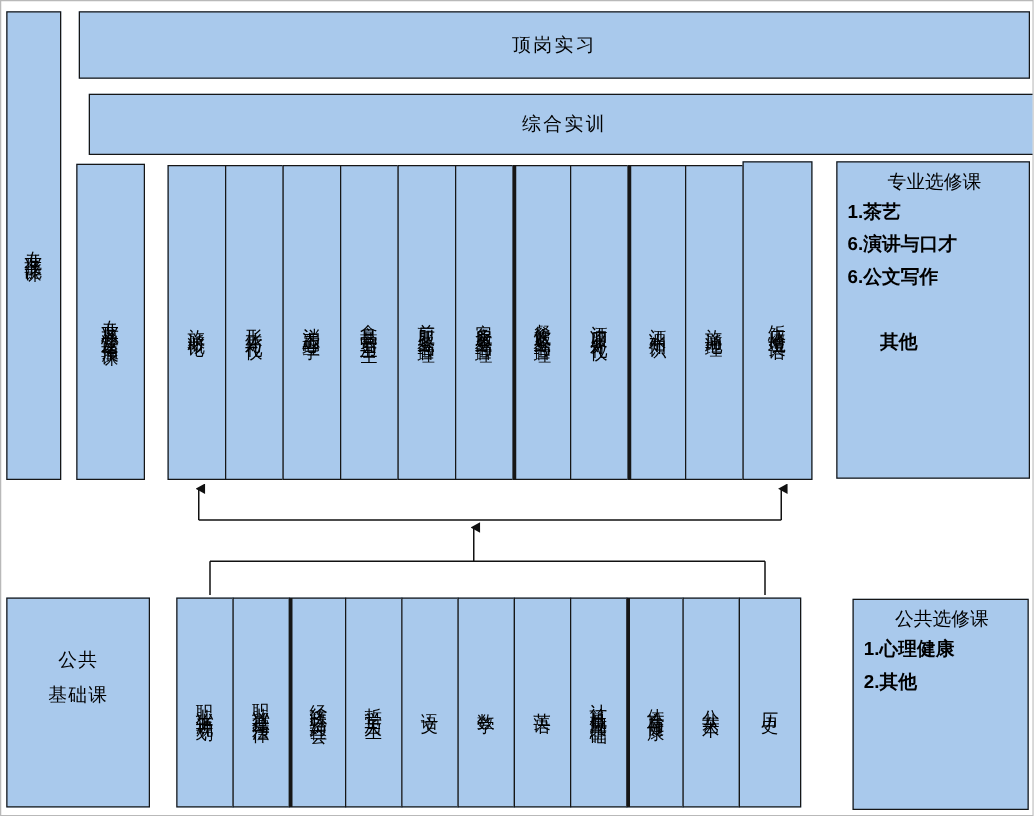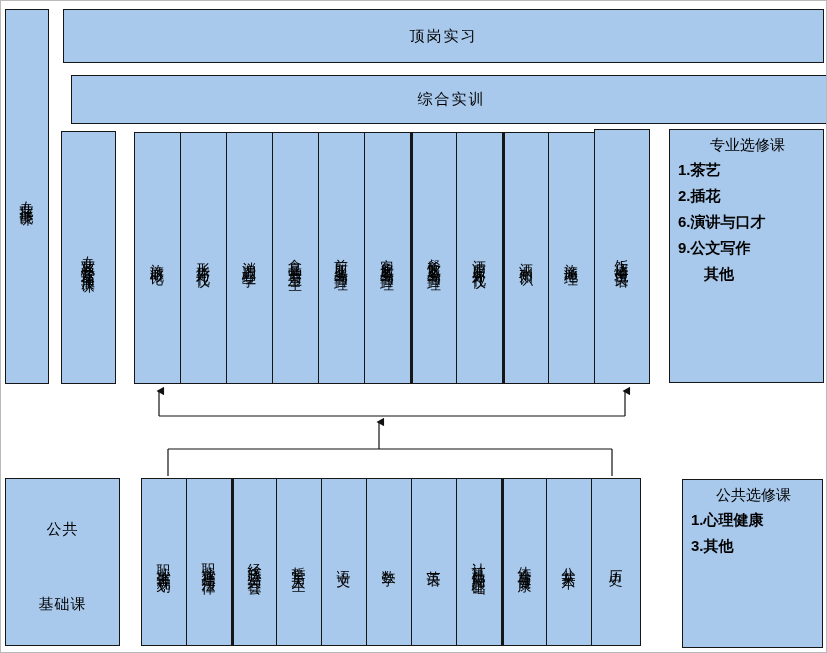--- a/index.html
+++ b/index.html
@@ -13,21 +13,21 @@
         display:flex;align-items:center;justify-content:center;}
   .cell + .cell{margin-left:-1px;}
   .thick-left{border-left-width:3px;}
   #mid-row .cell:last-child{flex:0 0 56px;height:255px;}
   #bot-row .cell{flex:0 0 46px;height:168px;}
   #bot-row .cell:last-child{flex:0 0 50px;}
   .listbox{position:absolute;background:#a9c9ec;border:1px solid #161616;box-sizing:border-box;
            font-size:15px;color:#000;padding:6px 6px 0 8px;}
   .listbox .ltitle{text-align:center;margin-bottom:2px;}
   .listbox .litem{line-height:26px;font-weight:bold;}
-  .indent{padding-left:26px;}
+  .indent{padding-left:26px;margin-top:26px;}
   #public-base{flex-direction:column;justify-content:flex-start;padding-top:36px;font-size:15px;line-height:28px;letter-spacing:1px;}
   svg.overlay{position:absolute;left:0;top:0;pointer-events:none;}
 </style>
 </head>
 <body>
 
 <div id="canvas">
 
   <div class="box" style="left:4px;top:8px;width:44px;height:375px;">
     <span class="vtext">专业技能课</span>
@@ -76,27 +76,26 @@
         <span class="vtext">旅游地理</span>
       </div>
     <div class="cell">
         <span class="vtext">饭店情境英语</span>
       </div>
   </div>
 
   <div class="listbox" style="left:668px;top:128px;width:155px;height:254px;">
     <div class="ltitle">专业选修课</div>
     <div class="litem">1.茶艺</div>
-    <div class="litem">2.插花</div>
     <div class="litem">6.演讲与口才</div>
-    <div class="litem">9.公文写作</div>
+    <div class="litem">6.公文写作</div>
     <div class="litem indent">其他</div>
   </div>
 
-  <div id="public-base" class="box" style="left:4px;top:477px;width:115px;height:168px;gap:47px;">
+  <div id="public-base" class="box" style="left:4px;top:477px;width:115px;height:168px;">
     <span>公共</span>
     <span>基础课</span>
   </div>
 
   <div id="bot-row" class="row" style="left:140px;top:477px;height:168px;">
     <div class="cell">
         <span class="vtext">职业生涯规划</span>
       </div>
     <div class="cell">
         <span class="vtext">职业道德与法律</span>
@@ -126,21 +125,21 @@
         <span class="vtext">公共艺术</span>
       </div>
     <div class="cell">
         <span class="vtext">历史</span>
       </div>
   </div>
 
   <div class="listbox" style="left:681px;top:478px;width:141px;height:169px;">
     <div class="ltitle">公共选修课</div>
     <div class="litem">1.心理健康</div>
-    <div class="litem">3.其他</div>
+    <div class="litem">2.其他</div>
   </div>
 
   <svg class="overlay" width="825" height="651">
     <defs>
       <marker id="ah" viewBox="0 0 10 10" refX="5" refY="3" markerWidth="7" markerHeight="7" orient="auto-start-reverse">
         <path d="M0,9 L5,0 L10,9 z" fill="#111"></path>
       </marker>
     </defs>
     <g stroke="#111" stroke-width="1.2" fill="none">
       <path d="M158,415 H624"></path>

